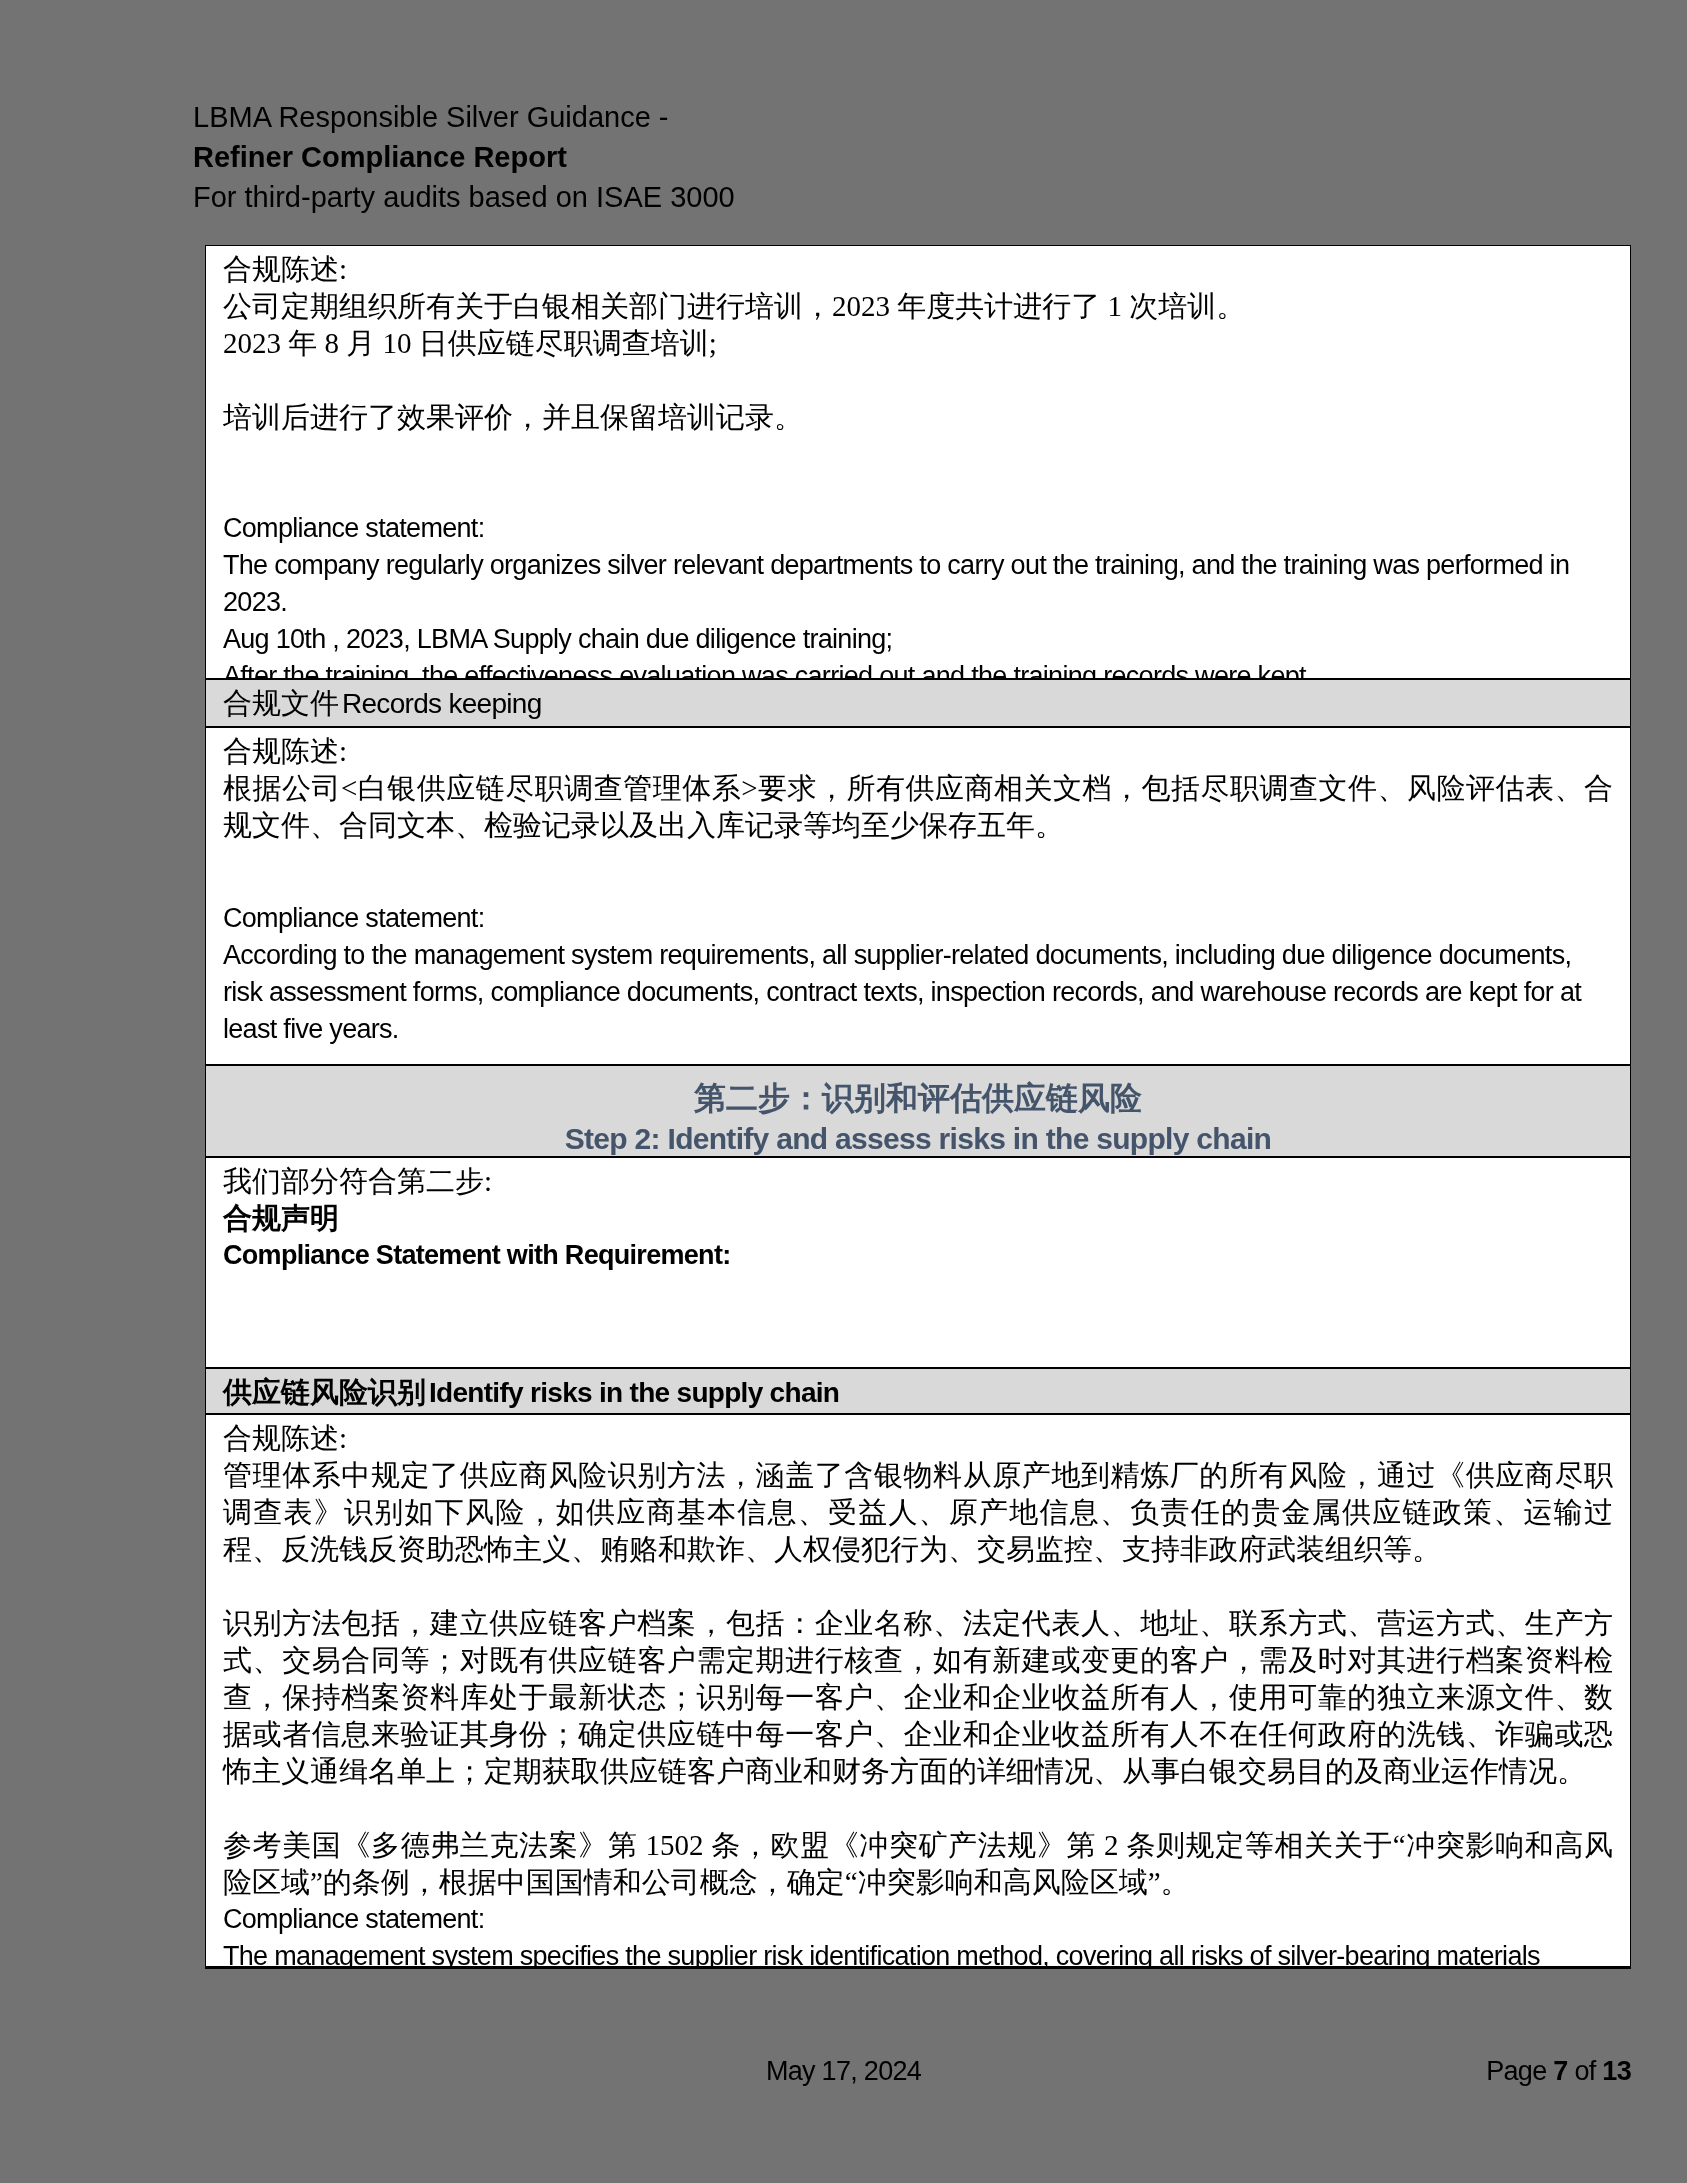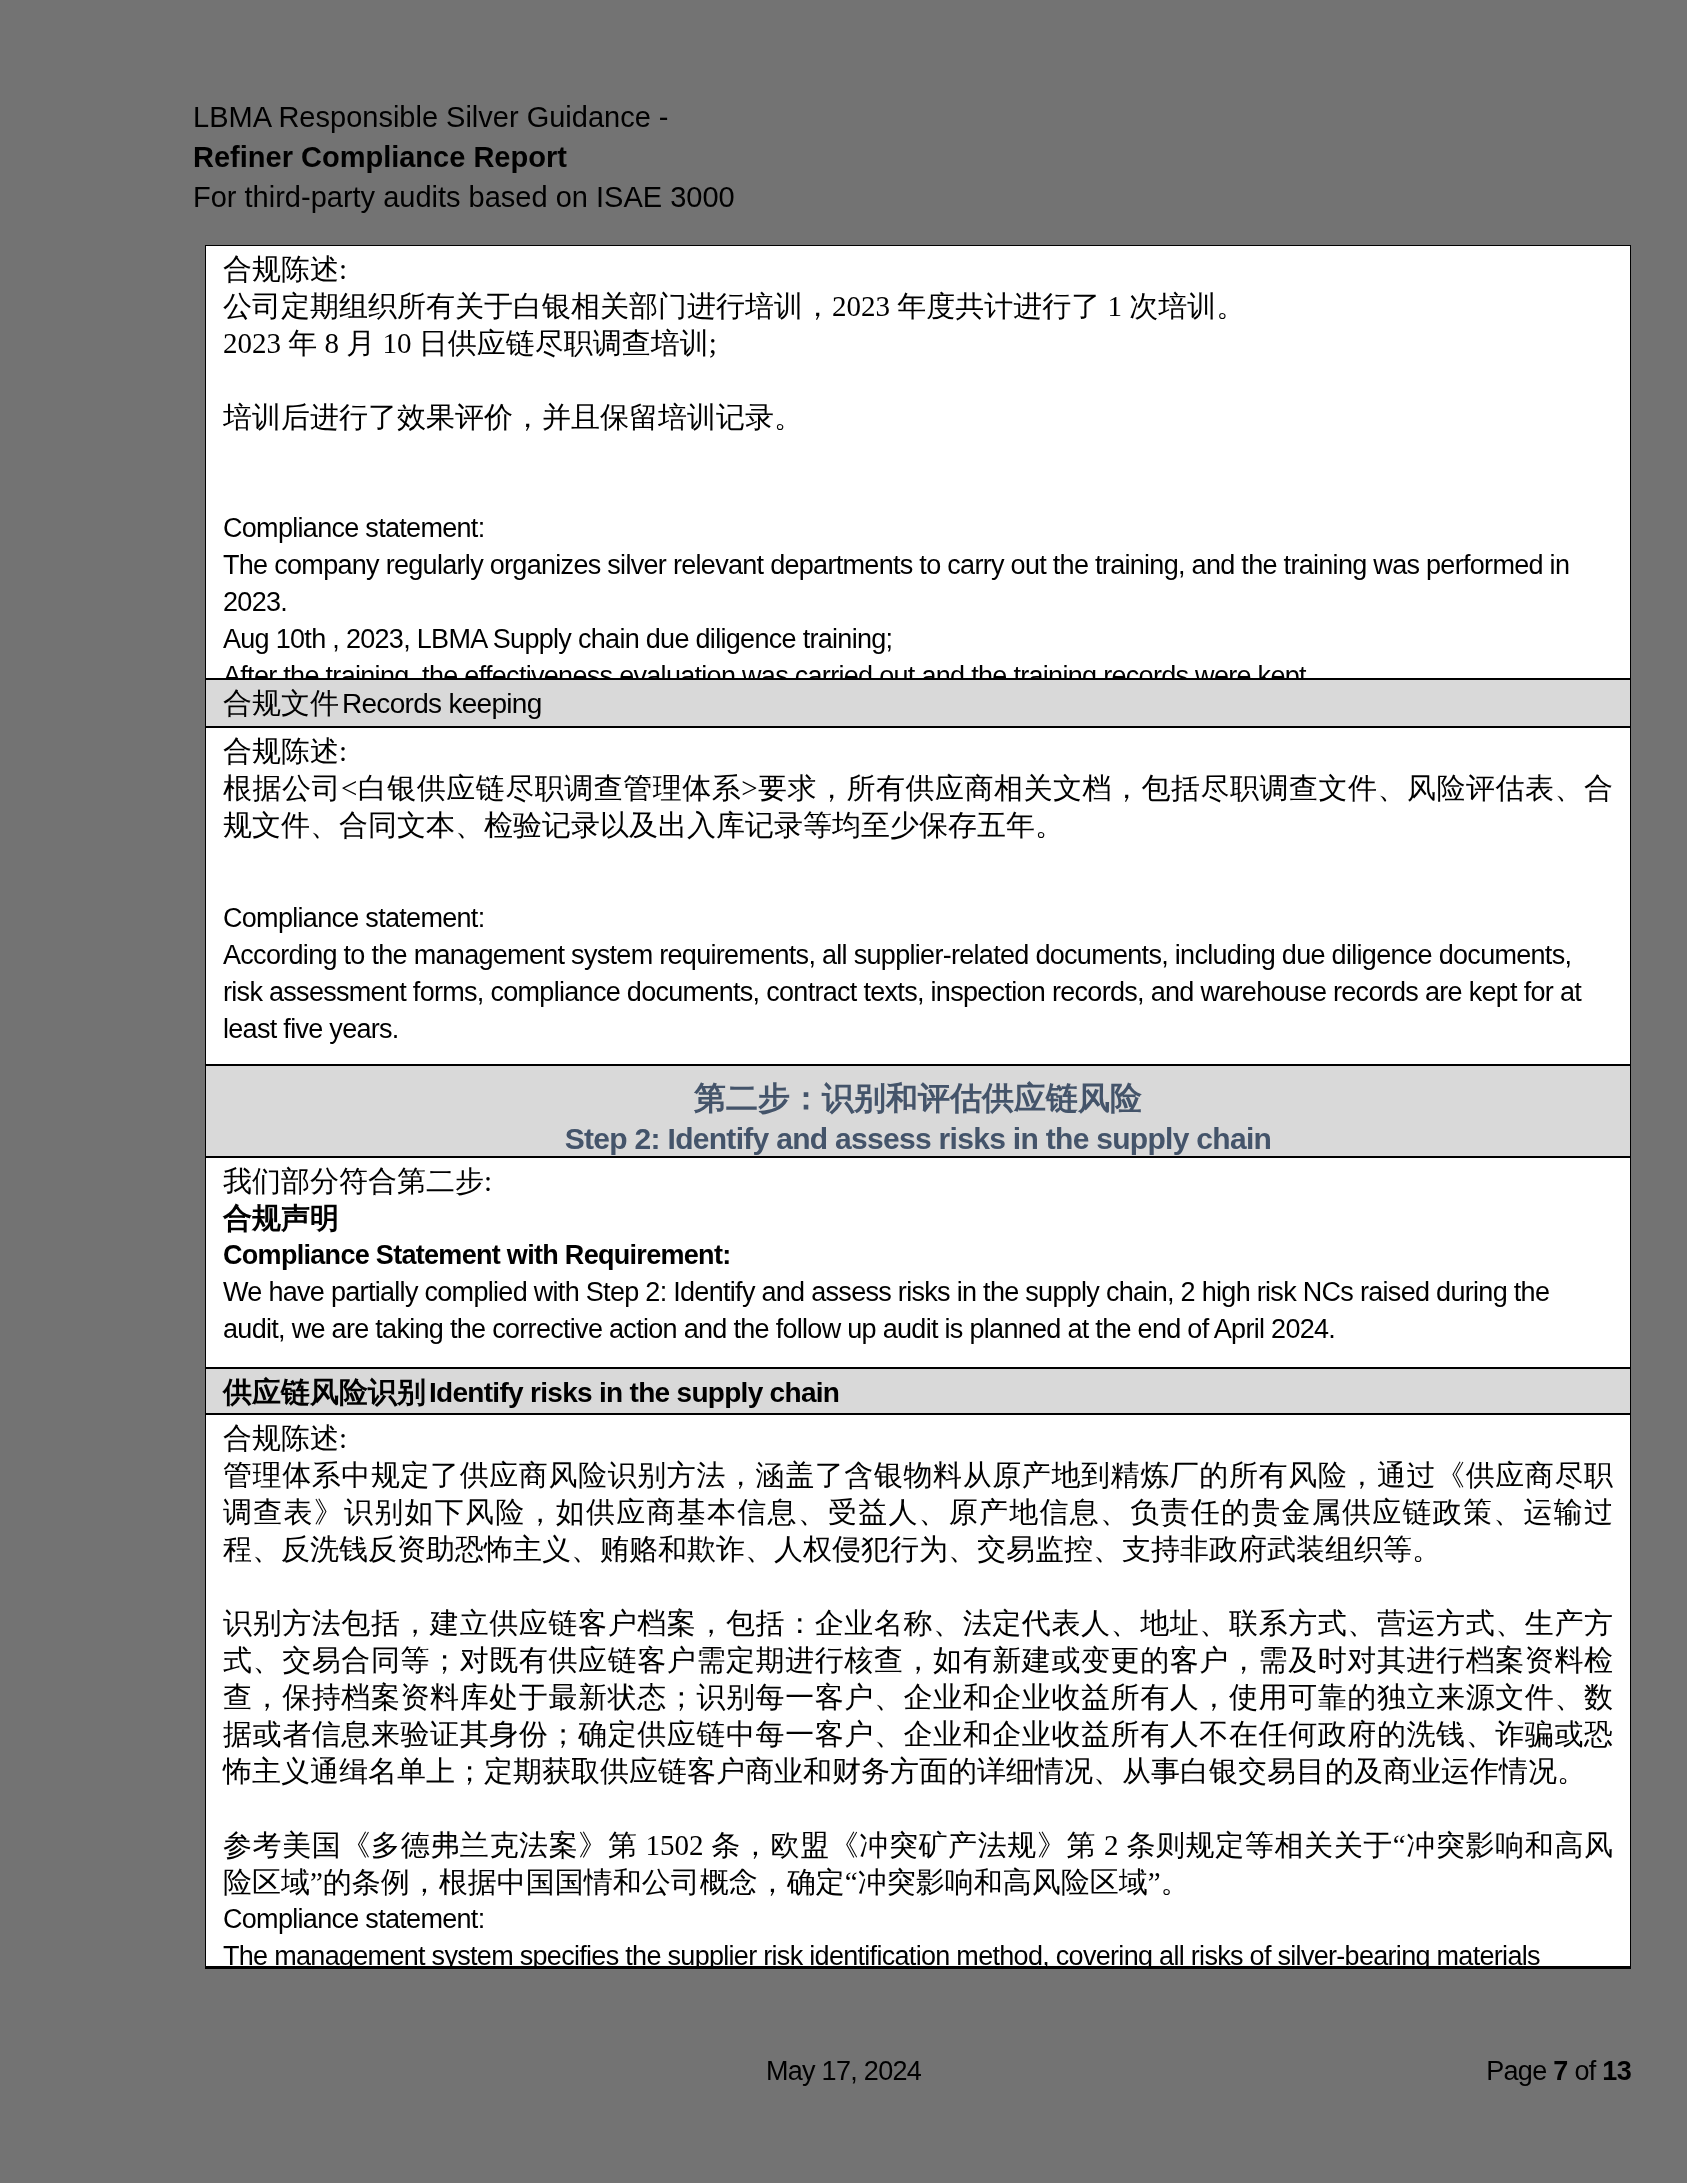--- a/index.html
+++ b/index.html
@@ -128,21 +128,20 @@
 
     <div class="band step2-band row-band-step2">
       <div class="zh-line">第二步：识别和评估供应链风险</div>
       <div class="en-line">Step 2: Identify and assess risks in the supply chain</div>
     </div>
 
     <div class="cell row-cell-step2">
       <div class="zh">我们部分符合第二步:</div>
       <div class="zh bold">合规声明</div>
       <div class="en bold">Compliance Statement with Requirement:</div>
-      <div class="en">We have partially complied with Step 2: Identify and assess risks in the supply chain, 2 high risk NCs raised during the audit, we are taking the corrective action and the follow up audit is planned at the end of April 2024.</div>
     </div>
 
     <div class="band band-bold row-band-risk">
       <span class="zh-inline">供应链风险识别</span>
       <span class="en-inline">Identify risks in the supply chain</span>
     </div>
 
     <div class="cell row-cell-risk">
       <div class="zh">合规陈述:</div>
       <div class="zh zh-just">管理体系中规定了供应商风险识别方法，涵盖了含银物料从原产地到精炼厂的所有风险，通过《供应商尽职调查表》识别如下风险，如供应商基本信息、受益人、原产地信息、负责任的贵金属供应链政策、运输过程、反洗钱反资助恐怖主义、贿赂和欺诈、人权侵犯行为、交易监控、支持非政府武装组织等。</div>

